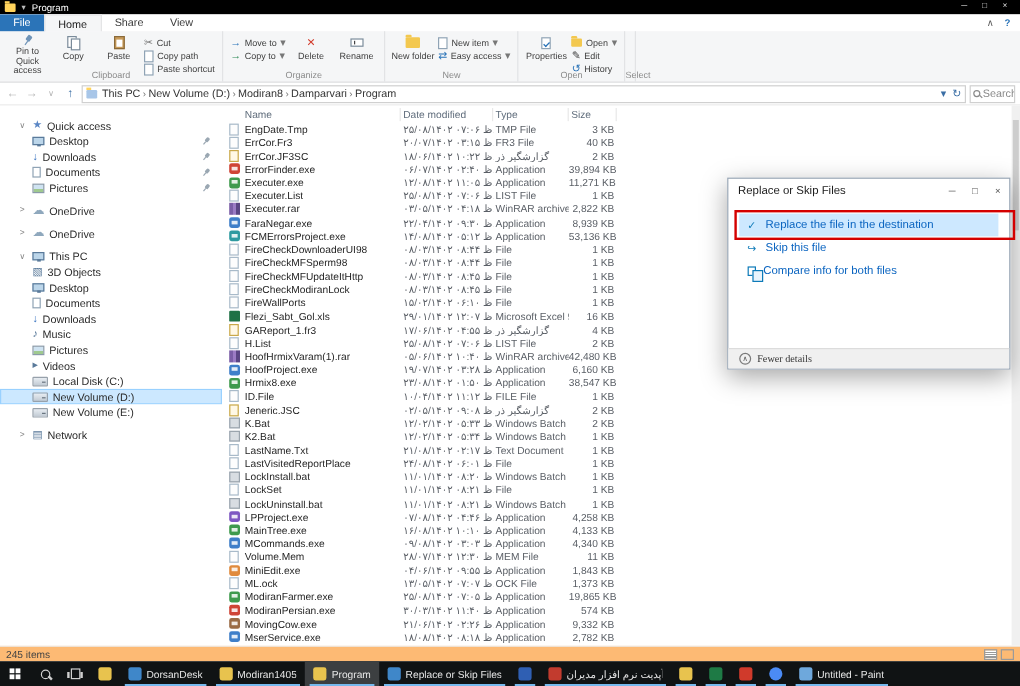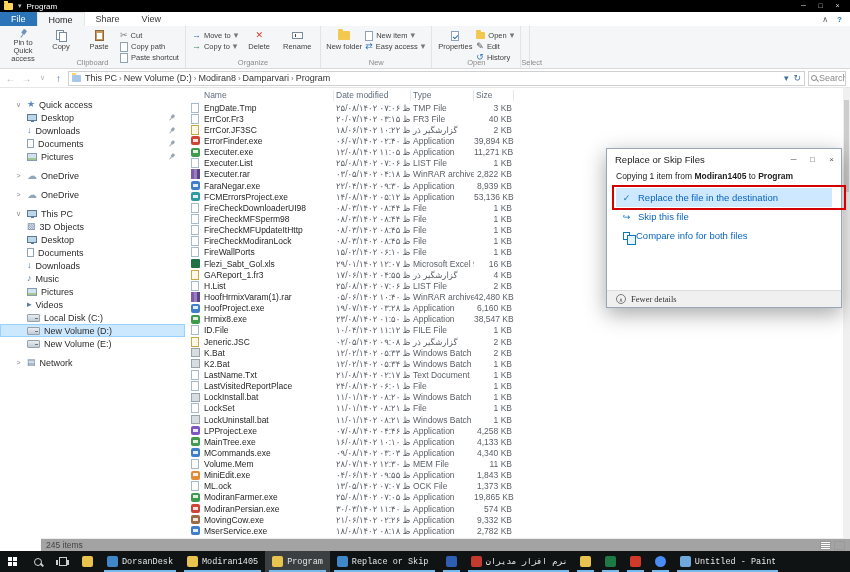--- a/index.html
+++ b/index.html
@@ -98,28 +98,28 @@
   .fic-report{width:8px;height:10px;background:#fff8e6;border:1px solid #c9a84a;}
   .fic-rar{width:9px;height:10px;background:repeating-linear-gradient(90deg,#7b5ea7 0 3px,#9b7bc4 3px 6px,#5a4584 6px 9px);}
   .fic-xls{width:9px;height:9px;background:#1e7145;border-radius:1px;}
   .fic-bat{width:9px;height:9px;background:#d8dde2;border:1px solid #9aa4ad;}
   .fic-app{width:9px;height:9px;border-radius:2px;position:relative;}
   .fic-app::after{content:"";position:absolute;left:2px;top:2.5px;width:5px;height:3px;background:rgba(255,255,255,.85);}
   .scrolltrack{position:absolute;right:0;top:0;width:7px;height:450px;background:#f0f0f0;}
   .scrollthumb{position:absolute;top:12px;left:1px;width:5px;height:92px;background:#cdcdcd;}
 
   
-  .statusbar{height:13px;display:flex;align-items:center;padding:0 5px;font-size:8.5px;color:#444;border-top:1px solid #ececec;background:#a3a3a3;margin-left:41px;}
+  .statusbar{height:13px;display:flex;align-items:center;padding:0 5px;font-size:8.5px;color:#444;border-top:1px solid #ececec;background:#fdba74;}
   .status-right{margin-left:auto;display:flex;gap:3px;}
   .sview{width:11px;height:9px;border:1px solid #9a9a9a;}
   .sview.b{background:repeating-linear-gradient(#fff 0 1px,#9a9a9a 1px 2px);}
 
   
   .taskbar{height:21px;background:#101314;display:flex;align-items:stretch;overflow:hidden;}
-  .tb-btn{display:flex;align-items:center;gap:4px;padding:0 7px;color:#e6e6e6;font-size:8.5px;position:relative;min-width:25px;justify-content:center;cursor:default;font-family:Liberation Mono, monospace;}
+  .tb-btn{display:flex;align-items:center;gap:4px;padding:0 7px;color:#e6e6e6;font-size:8.5px;position:relative;min-width:25px;justify-content:center;cursor:default;}
   .tb-btn.open::after{content:"";position:absolute;left:4px;right:4px;bottom:0;height:2px;background:#76b9ed;}
   .tb-btn.active{background:#3c3f41;}
   .tb-label{max-width:80px;overflow:hidden;white-space:nowrap;}
   .tb-appic{width:11px;height:11px;border-radius:2px;flex:none;}
   .tb-appic.round{border-radius:50%;}
   .winlogo{display:grid;grid-template-columns:4px 4px;grid-template-rows:4px 4px;gap:1px;}
   .winlogo i{background:#fff;display:block;}
   .mag{width:8px;height:8px;border:1.5px solid #cfcfcf;border-radius:50%;position:relative;}
   .mag::after{content:"";position:absolute;width:4px;height:1.5px;background:#cfcfcf;transform:rotate(45deg);right:-3px;bottom:-1px;}
   .tview{width:8px;height:9px;border:1px solid #cfcfcf;position:relative;}
@@ -783,21 +783,20 @@
   <div class="dialog">
     <div class="dlg-title">
       <span>Replace or Skip Files</span>
       <span class="dlg-ctrls">
         <span>─</span>
         <span>□</span>
         <span>×</span>
       </span>
     </div>
     <div class="dlg-body">
-      <div class="dlg-line1"><span>Copying 1 item from </span><b>Modiran1405</b><span> to </span><b>Program</b></div>
       <div class="dlg-opts">
         <div class="dlg-opt replace">
           <span class="red-box"></span>
           <span class="opt-ic">✓</span>
           <span>Replace the file in the destination</span>
         </div>
         <div class="dlg-opt">
           <span class="opt-ic">↪</span>
           <span>Skip this file</span>
         </div>

